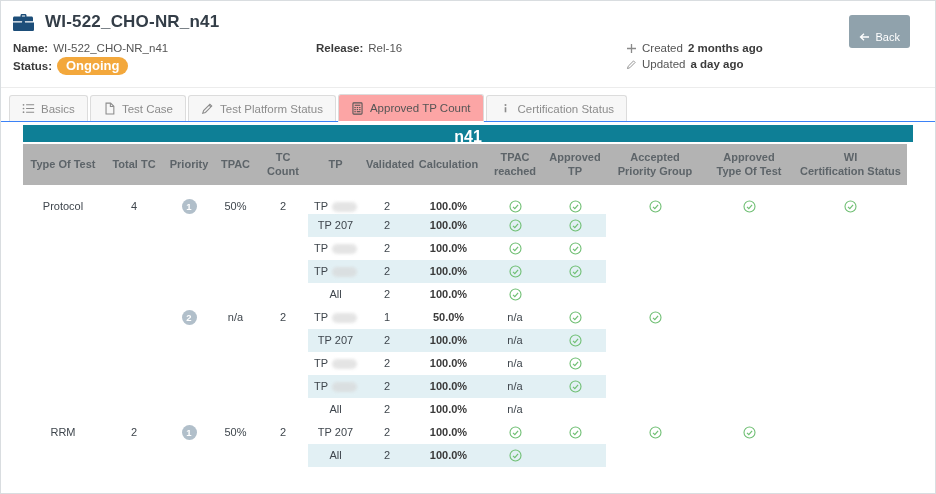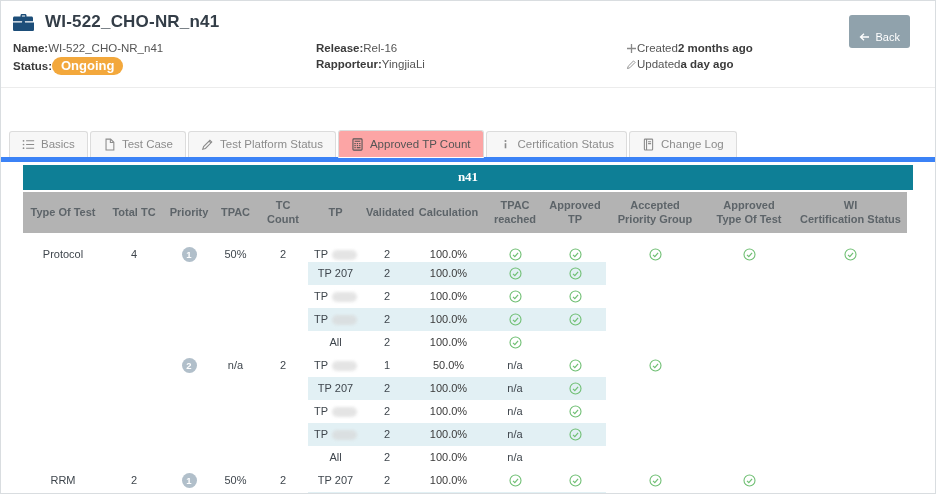--- a/index.html
+++ b/index.html
@@ -15,45 +15,45 @@
               background:#90a2ac; color:#fff; font-size:11px; font-family:inherit;
               border:none; border-radius:3px; padding:16px 10px 5px; cursor:pointer; }
 
   .meta { display:flex; margin-top:9px; padding-left:12px; font-size:11.5px; color:#555; }
   .meta-col { line-height:15px; }
   .meta-col.c1 { width:303px; }
   .meta-col.c2 { width:310px; }
   .meta-col.c3 { flex:1; }
   .meta b { color:#3b3b3b; }
   .meta .val { color:#555; }
-  .meta-line { margin-bottom:1px; display:flex; align-items:center; }
+  .meta-line { margin-bottom:1px; display:flex; align-items:center; gap:5px; }
   .status-badge { display:inline-block; background:var(--status-orange,#f3a83c); color:#fff;
                   font-size:13px; font-weight:bold; border-radius:10px; padding:1px 9px 2px; }
 
   
   .tab-strip { margin-top:11px; border-top:1px solid #ececec; padding-top:6px; }
-  .tabbar { display:flex; align-items:center; padding-left:8px; border-bottom:5px solid #3b82f6;margin-top:36px; }
+  .tabbar { display:flex; align-items:flex-end; padding-left:8px; border-bottom:1px solid #3b82f6; }
   .tab { display:flex; align-items:center; gap:6px; height:26px; padding:0 12px; margin-right:2px;
          background:#f7f7f7; border:1px solid #dcdcdc; border-bottom:none;
          border-radius:3px 3px 0 0; font-size:11.5px; color:#8c8c8c; cursor:pointer; }
   .tab.active { background:#fca5a5; color:#555; margin-bottom:-1px; height:28px;
                 border-bottom:1px solid #fff; }
   .ticon { flex:none; }
 
   
   .table-wrap { margin:3px 22px 0 22px; }
-  .band { height:25px; line-height:23px; background:var(--teal,#0e7f96); color:#fff;
-          text-align:center; font-size:13px; font-weight:bold; margin-bottom:2px;font-family:Liberation Serif, serif; }
+  .band { height:17px; line-height:23px; background:var(--teal,#0e7f96); color:#fff;
+          text-align:center; font-size:16px; font-weight:bold; margin-bottom:2px; }
   table { width:884px; border-collapse:collapse; table-layout:fixed; }
   thead th { background:var(--header-gray,#b3b3b3); color:#5d6469; font-size:11px; font-weight:bold;
              padding:6px 3px; line-height:1.3; white-space:pre-line; vertical-align:middle; }
   tbody td { height:23px; padding:0 2px; text-align:center; vertical-align:middle;
              font-size:11px; color:#3f464d; }
   tbody td.shaded { background:var(--row-shade,#e2f0f4); }
-  tbody td.calc { font-weight:normal; color:#3a3a3a; }
+  tbody td.calc { font-weight:bold; color:#3a3a3a; }
   tbody tr:first-child td { padding-top:14px; }
   .pri { display:inline-block; width:15px; height:15px; line-height:15px; border-radius:50%;
          background:var(--badge-gray,#b1bfca); color:#fff; font-size:9.5px; font-weight:bold; }
   .redact { display:inline-block; width:25px; height:10px; margin-left:4px; vertical-align:middle;
             background:#d7d7d7; border-radius:5px; filter:blur(1.5px); opacity:.65; }
   .check-icon { color:var(--check-green,#6fbf73); vertical-align:middle; }
 </style>
 </head>
 <body>
 
@@ -83,24 +83,20 @@
         </div>
       <div class="meta-line">
           <b>Status:</b>
         <span class="status-badge">Ongoing</span>
         </div>
     </div>
     <div class="meta-col c2">
       <div class="meta-line">
           <b>Release:</b>
         <span class="val">Rel-16</span>
-        </div>
-      <div class="meta-line">
-          <b>Rapporteur:</b>
-        <span class="val">YingjiaLi</span>
         </div>
     </div>
     <div class="meta-col c3">
       <div class="meta-line">
         <svg width="11" height="11" viewBox="0 0 11 11">
           <path d="M5.5 1v9M1 5.5h9" stroke="#8a8a8a" stroke-width="1.3" fill="none"></path>
         </svg>
         <span>Created</span>
         <b>2 months ago</b>
       </div>
@@ -155,28 +151,20 @@
             </g>
           </svg>
           <span>Approved TP Count</span>
         </div>
         <div class="tab">
           <svg class="ticon" width="13" height="13" viewBox="0 0 12 12" fill="none" stroke="currentColor" stroke-width="1">
             <path d="M6 4.8v4.7" stroke-width="1.5"></path>
             <circle cx="6" cy="2.7" r="0.95" fill="currentColor" stroke="none"></circle>
           </svg>
           <span>Certification Status</span>
-        </div>
-        <div class="tab">
-          <svg class="ticon" width="13" height="13" viewBox="0 0 12 12" fill="none" stroke="currentColor" stroke-width="1">
-            <rect x="2.2" y="1" width="7.6" height="10" rx="0.6"></rect>
-            <path d="M4.2 1v10"></path>
-            <path d="M5.6 3.4h2.8M5.6 5.2h2.8"></path>
-          </svg>
-          <span>Change Log</span>
         </div>
       </div>
   </div>
 
   <div class="table-wrap">
     <div class="band">n41</div>
     <table>
       <colgroup>
         <col style="width:80px">
           <col style="width:62px">

